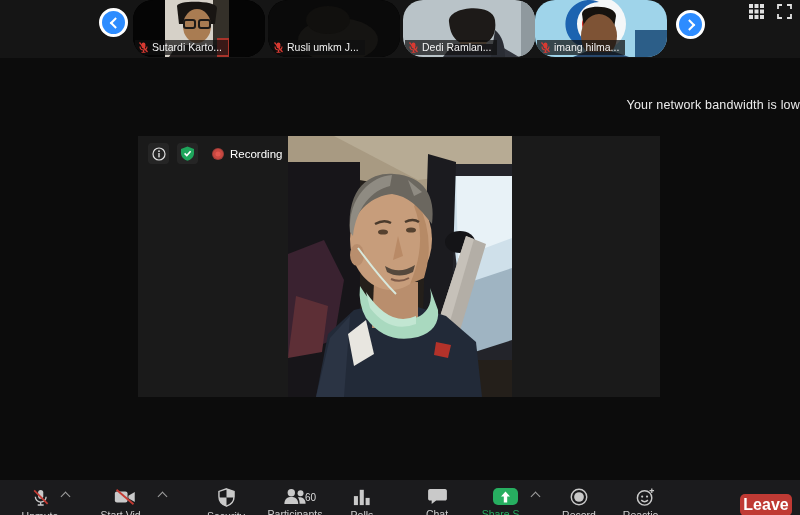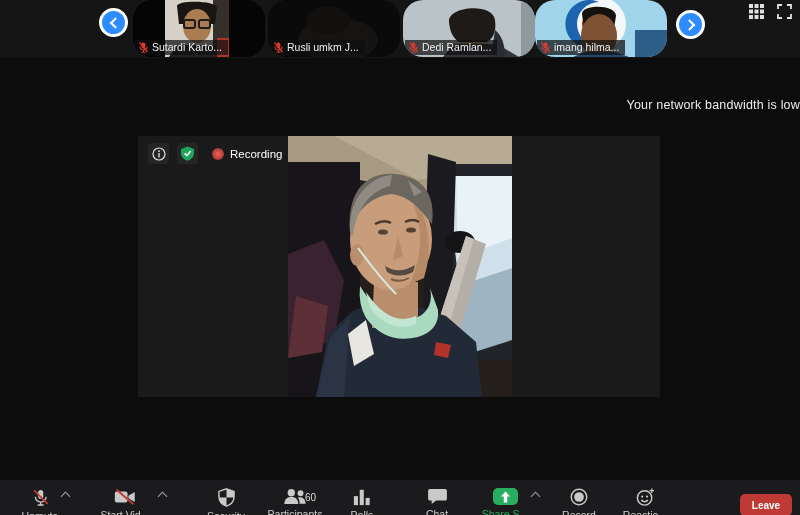--- a/index.html
+++ b/index.html
@@ -54,21 +54,21 @@
              align-items:center; background:none; border:none; cursor:pointer; padding:0; }
   .tb-item .lbl { margin-top:3px; font-size:10.5px; color:#cfcfcf; white-space:nowrap; }
   .tb-item .lbl.green { color:#27ae60; }
   .caret { position:absolute; top:13px; width:7px; height:7px;
            border-left:1.6px solid #9f9f9f; border-top:1.6px solid #9f9f9f;
            transform:rotate(45deg); background:none; padding:0; cursor:pointer; border-bottom:none; border-right:none; }
   .count { position:absolute; top:4px; left:45px; font-size:10px; color:#ddd; }
   .share-pill { width:25px; height:17px; border-radius:5px; background:#27ae60;
                 display:flex; align-items:center; justify-content:center; }
   .leave-btn { position:absolute; left:740px; top:14px; width:52px; height:22px;
-               background:#bf3a34; color:#fff; font-size:10px; font-weight:bold;
+               background:#bf3a34; color:#fff; font-size:16px; font-weight:bold;
                border:none; border-radius:5px; cursor:pointer; font-family:"Liberation Sans", sans-serif; }
 </style>
 </head>
 <body>
 
 <div class="screen">
 
   <div class="filmstrip">
 
     <button class="nav-arrow left">

